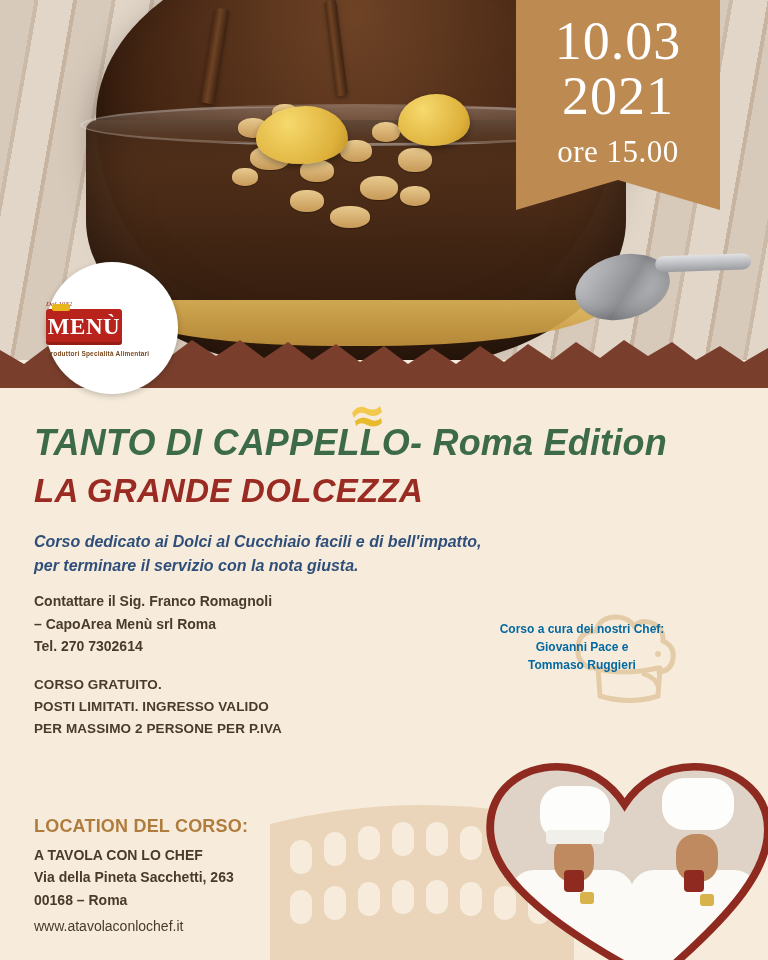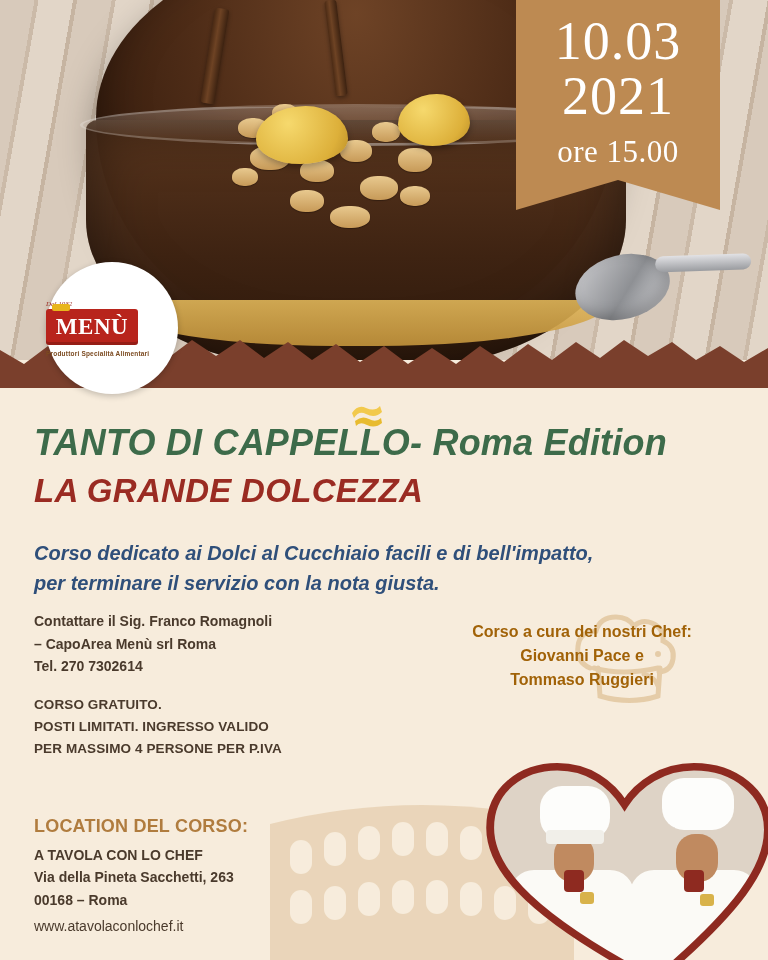--- a/index.html
+++ b/index.html
@@ -158,21 +158,21 @@
     box-shadow: 0 2px 6px rgba(0,0,0,0.22);
     display: flex; flex-direction: column;
     align-items: flex-start; justify-content: center;
   }
   .logo .since {
     font-size: 7px; color: #9a2b22; font-style: italic;
     font-family: "Liberation Serif", serif;
     margin-bottom: 1px;
   }
   .logo .redbar {
-    width: 92px; height: 36px;
+    width: 76px; height: 36px;
     background: #b8241c;
     border-radius: 3px;
     color: #fff;
     display: flex; align-items: center; justify-content: center;
     font-family: "Liberation Serif", serif;
     font-weight: bold;
     font-size: 23px;
     letter-spacing: .5px;
     position: relative;
     box-shadow: inset 0 -3px 0 rgba(0,0,0,0.18);
@@ -233,22 +233,22 @@
   .title1 .dash { color: #3d6b4a; }
   .title2 {
     font-size: 33px;
     font-weight: bold;
     font-style: italic;
     color: #9a2b22;
     margin-top: 8px;
     letter-spacing: .3px;
   }
   .subtitle {
-    margin-top: 28px;
-    font-size: 20px;
+    margin-top: 20px;
+    font-size: 16px;
     font-weight: bold;
     font-style: italic;
     color: #2f4f7a;
     line-height: 1.5;
   }
   .howto {
     margin-top: 26px;
     font-size: 17px;
     font-weight: bold;
     font-style: italic;
@@ -268,23 +268,23 @@
     font-weight: bold;
     color: #4a3a2c;
     line-height: 1.62;
     letter-spacing: .1px;
   }
   .chefs {
     position: absolute;
     right: 36px; top: 232px;
     width: 300px;
     text-align: center;
-    font-size: 16px;
-    font-weight: bold;
-    color: #a16207;
+    font-size: 12px;
+    font-weight: bold;
+    color: #0369a1;
     line-height: 1.5;
     z-index: 7;
   }
   .location {
     position: absolute;
     left: 34px; top: 428px;
     z-index: 7;
   }
   .location .lt {
     font-size: 18px; font-weight: bold; color: #b07c3e; letter-spacing: .2px;
@@ -414,21 +414,21 @@
         </div>
         <div>– CapoArea Menù srl Roma</div>
         <div>
           <span>Tel. </span><span class="b">270 7302614</span>
         </div>
       </div>
 
       <div class="notes">
         <div>CORSO GRATUITO.</div>
         <div>POSTI LIMITATI. INGRESSO VALIDO</div>
-        <div>PER MASSIMO 4 PERSONE PER P.IVA</div>
+        <div>PER MASSIMO 2 PERSONE PER P.IVA</div>
       </div>
     </div>
 
     <div class="chefs">
       <div>Corso a cura dei nostri Chef:</div>
       <div>Giovanni Pace e</div>
       <div>Tommaso Ruggieri</div>
     </div>
 
     <div class="location">

